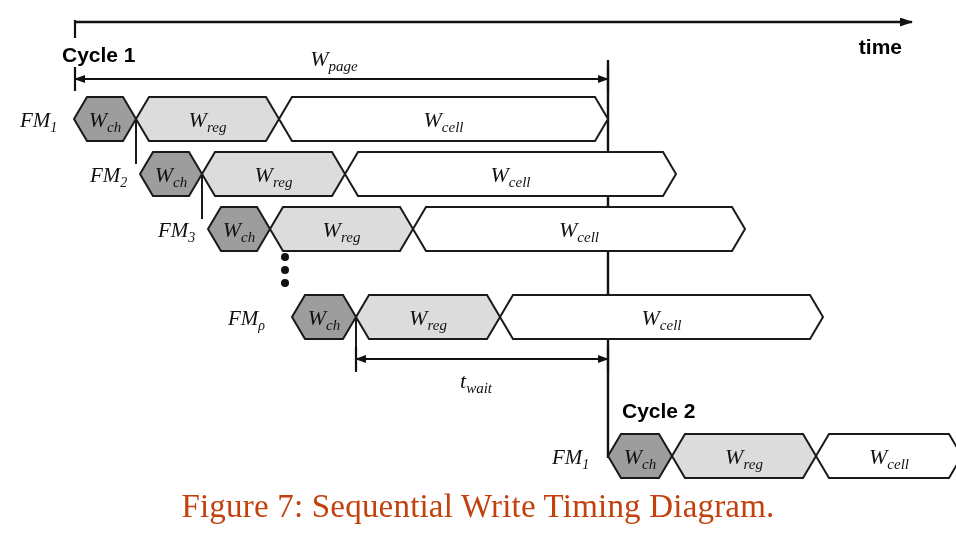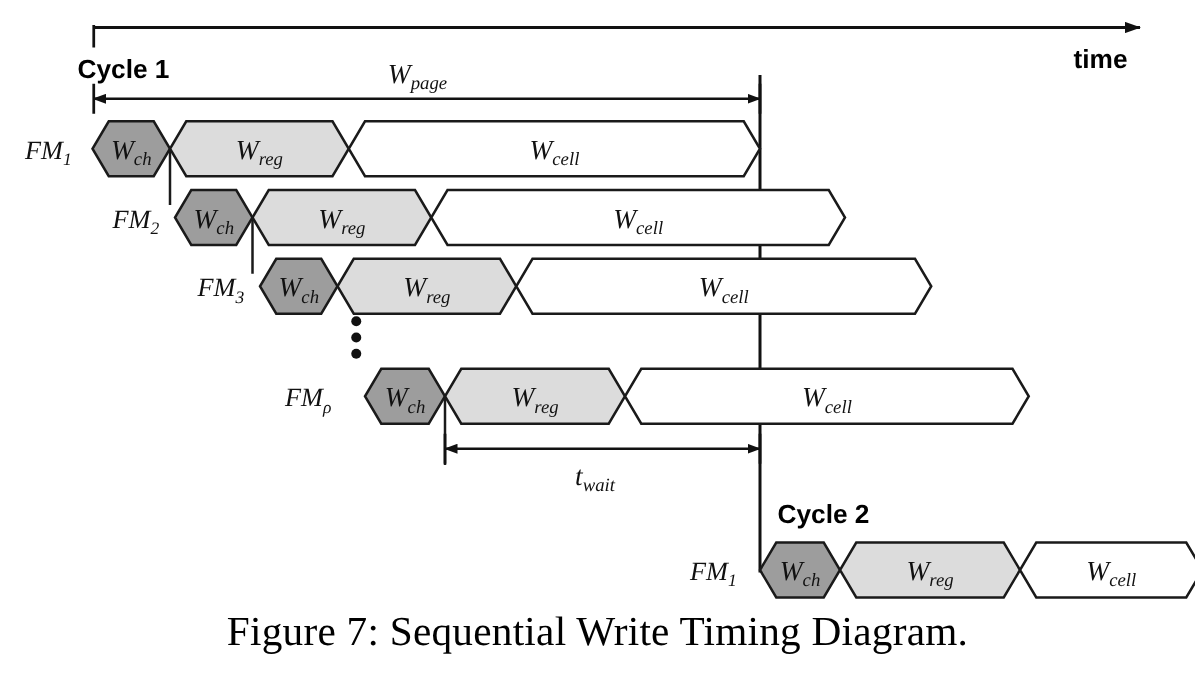--- a/index.html
+++ b/index.html
@@ -107,21 +107,21 @@
     fill: #111111;
   }
   #caption {
     position: absolute;
     left: 0;
     top: 488px;
     width: 956px;
     text-align: center;
     font-family: "Liberation Serif", serif;
     font-size: 33px;
-    color: #000000;
+    color: #c2410c;
     letter-spacing: 0.2px;
   }
 </style>
 </head>
 <body>
 
 <div id="figure-root">
 
   <svg id="timing-svg" viewBox="0 0 956 549">
     <defs>

